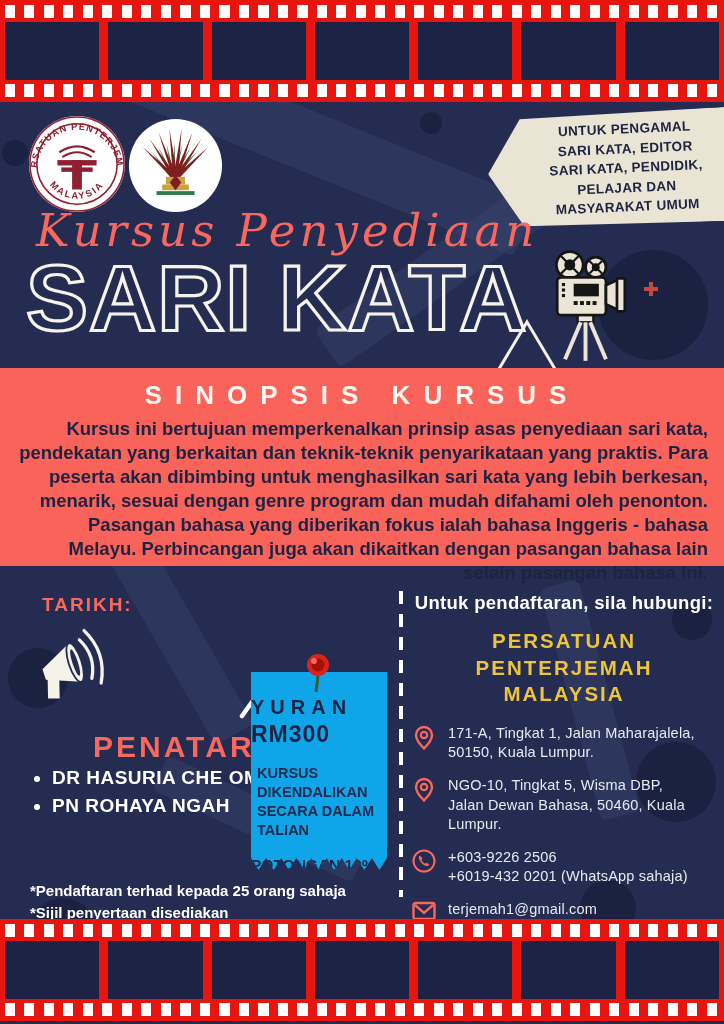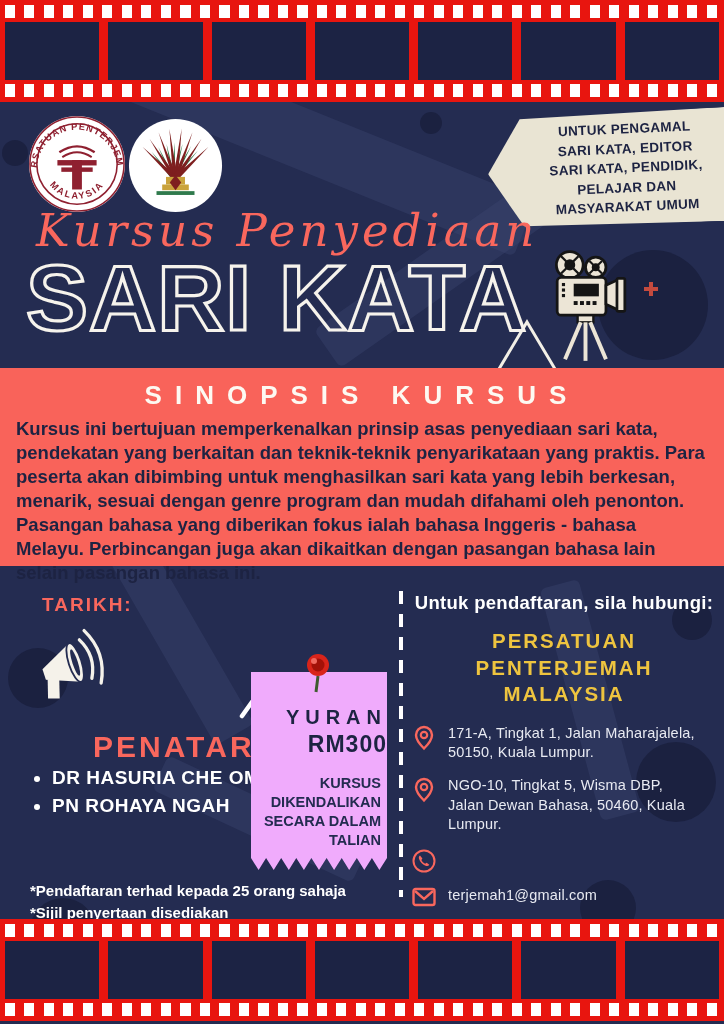--- a/index.html
+++ b/index.html
@@ -36,40 +36,40 @@
   .camera{position:absolute;left:528px;top:246px;z-index:2;}
   .spark-cross{position:absolute;left:644px;top:282px;width:14px;height:14px;z-index:2;}
   .spark-cross:before,.spark-cross:after{content:"";position:absolute;background:#c44a3e;}
   .spark-cross:before{left:5px;top:0;width:4px;height:14px;}
   .spark-cross:after{left:0;top:5px;width:14px;height:4px;}
   
   .band{position:absolute;left:0;top:368px;width:100%;height:198px;background:#f9635a;z-index:2;
         box-sizing:border-box;padding-top:12px;}
   .band h2{margin:0 0 6px 0;text-align:center;color:#fdf9f2;font-size:26px;font-weight:800;
            letter-spacing:13px;}
-  .band p{margin:0 auto;width:692px;text-align:left;color:#1d2342;font-size:18.5px;
+  .band p{margin:0 auto;width:692px;text-align:right;color:#1d2342;font-size:18.5px;
           font-weight:700;line-height:1.3;}
   
   .divider{position:absolute;left:399px;top:591px;width:4px;height:306px;z-index:2;
            background:repeating-linear-gradient(to bottom,#fff 0 13px,transparent 13px 23px);}
   .tarikh{position:absolute;left:42px;top:594px;z-index:2;display:flex;gap:3px;}
   .tarikh .lab{color:#f9675d;font-size:19px;font-weight:800;letter-spacing:2px;white-space:nowrap;}
   .tarikh .val{display:flex;flex-direction:column;align-items:center;}
   .tarikh .val span{color:#fff;font-size:18.5px;font-weight:700;white-space:nowrap;line-height:1.25;}
   .megaphone{position:absolute;left:18px;top:624px;z-index:2;}
   .penatar-lab{position:absolute;left:93px;top:730px;z-index:2;color:#f9675d;font-size:30px;
                font-weight:800;letter-spacing:3px;}
   .penatar-spark{position:absolute;left:232px;top:700px;z-index:2;}
   .penatar-list{position:absolute;left:30px;top:764px;z-index:2;margin:0;padding-left:22px;}
   .penatar-list li{color:#fff;font-size:19px;font-weight:800;line-height:1.45;letter-spacing:.5px;}
   .notes{position:absolute;left:30px;top:880px;z-index:2;}
   .notes div{color:#fff;font-size:15px;font-weight:800;line-height:1.45;}
   
-  .ticket{position:absolute;left:251px;top:672px;width:136px;height:198px;background:#f0abfc;
-          z-index:2;box-sizing:border-box;text-align:right;padding-top:34px;
+  .ticket{position:absolute;left:251px;top:672px;width:136px;height:198px;background:#0ea5e9;
+          z-index:2;box-sizing:border-box;text-align:left;padding-top:24px;
           clip-path:polygon(0% 0%,100% 0%,100% 94%,94.4% 100%,88.9% 94%,83.3% 100%,77.8% 94%,
           72.2% 100%,66.7% 94%,61.1% 100%,55.6% 94%,50% 100%,44.4% 94%,38.9% 100%,33.3% 94%,
           27.8% 100%,22.2% 94%,16.7% 100%,11.1% 94%,5.6% 100%,0% 94%);}
   .ticket .t-label{color:#1d2342;font-size:20px;font-weight:700;letter-spacing:6px;}
   .ticket .t-price{color:#1d2342;font-size:23px;font-weight:800;letter-spacing:1px;margin-top:2px;}
   .ticket .t-mode{color:#232b50;font-size:14.5px;font-weight:600;line-height:1.3;margin:16px 6px 0 6px;}
   .ticket .t-disc{color:#1d2342;font-size:15.5px;font-weight:800;margin-top:17px;}
   .ticket .t-note{color:#232b50;font-size:14.5px;font-weight:600;}
   .pushpin{position:absolute;left:300px;top:652px;z-index:4;}
   
@@ -283,20 +283,24 @@
         <div class="tx">
           <div>NGO-10, Tingkat 5, Wisma DBP,</div>
           <div>Jalan Dewan Bahasa, 50460, Kuala Lumpur.</div>
         </div>
       </div>
       <div class="c-row">
         <svg class="ic" width="24" height="24" viewBox="0 0 24 24">
           <circle cx="12" cy="12" r="10.5" fill="none" stroke="#f9675d" stroke-width="2"></circle>
           <path d="M8 6.5 c-1.5 1 -1.5 2.5 -.5 4.5 c1.2 2.4 3 4.2 5.5 5.4 c2 1 3.4 .8 4.3 -.7 l-2.6-2 -1.6 1 c-1.6-.8-2.9-2.1-3.7-3.7 l1-1.5 z" fill="#f9675d"></path>
         </svg>
+        <div class="tx">
+          <div>+603-9226 2506</div>
+          <div>+6019-432 0201 (WhatsApp sahaja)</div>
+        </div>
       </div>
       <div class="c-row">
         <svg class="ic" width="24" height="20" viewBox="0 0 24 20">
           <rect x="1.5" y="2" width="21" height="16" rx="2" fill="none" stroke="#f9675d" stroke-width="2.4"></rect>
           <polyline points="3,4 12,12 21,4" fill="none" stroke="#f9675d" stroke-width="2.4"></polyline>
         </svg>
         <div class="tx">
           <div>terjemah1@gmail.com</div>
         </div>
       </div>

